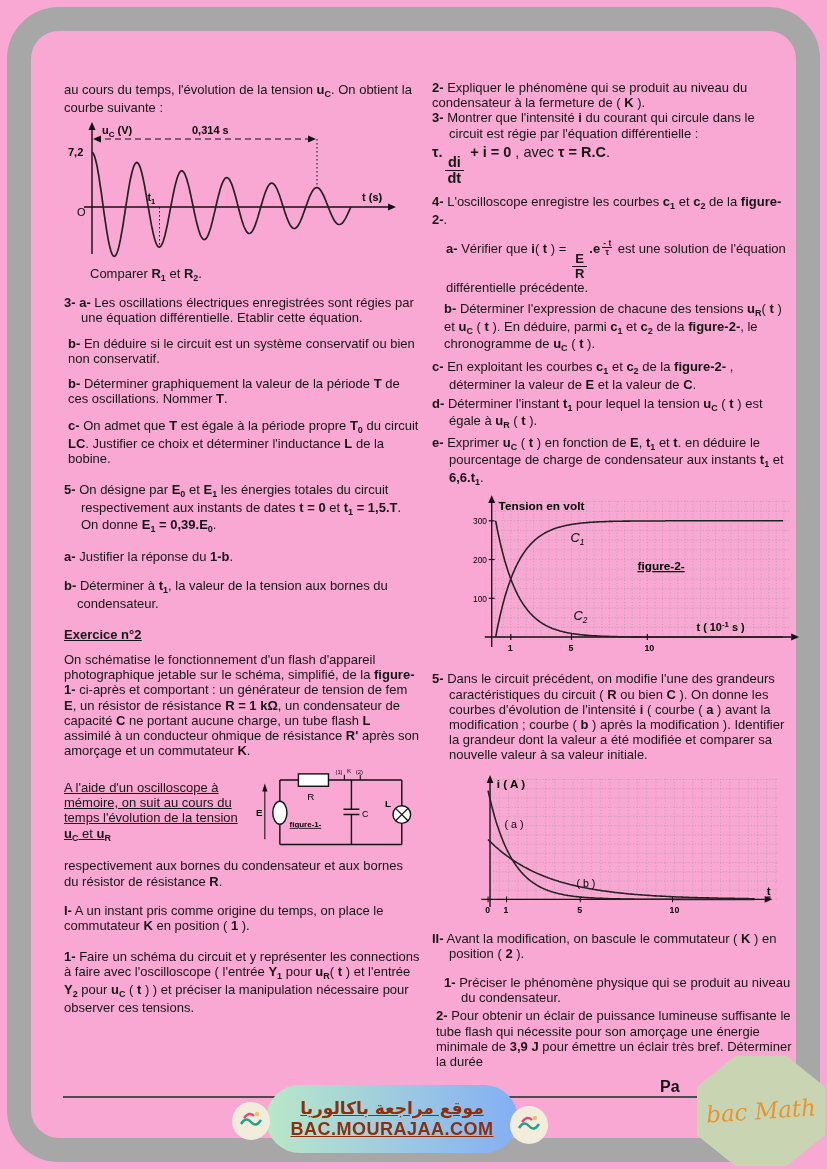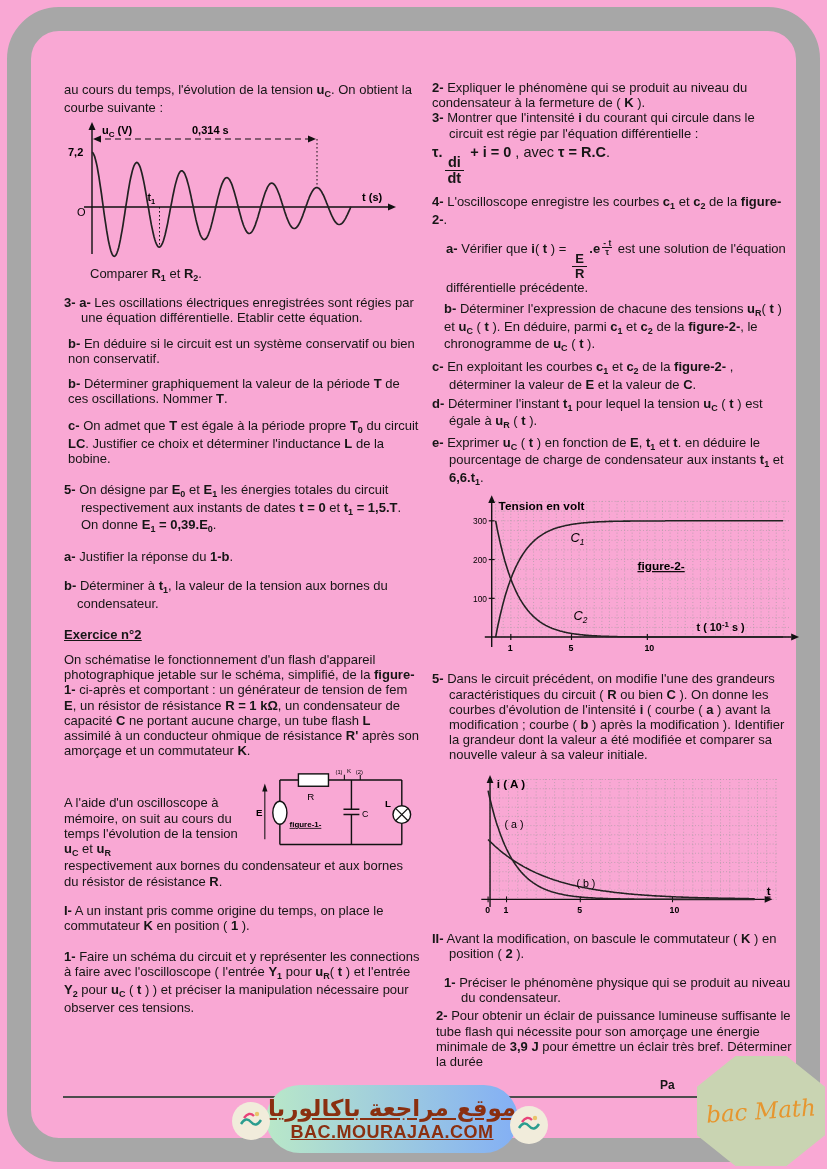--- a/index.html
+++ b/index.html
@@ -20,28 +20,28 @@
   .sp{font-size:9px;vertical-align:6px;}
   .frac{display:inline-flex;flex-direction:column;text-align:center;vertical-align:-10px;
         line-height:1.05;margin:0 2px;}
   .frac .fn{border-bottom:1.4px solid #111;padding:0 3px;}
   .frac .fd{padding:0 3px;}
   .frac.sp{vertical-align:7px;font-size:8.5px;line-height:1;}
   .frac.sp .fn{border-bottom:1px solid #111;padding:0 1px;}
   .frac.sp .fd{padding:0 1px;}
   .title{font-weight:bold;text-decoration:underline;}
   .eq{margin-left:58px;font-size:14.5px;line-height:1;padding:4px 0 2px 0;}
-  .rowflex{display:flex;align-items:flex-end;gap:6px;}
+  .rowflex{display:flex;align-items:center;gap:6px;text-decoration:underline;}
   .figsvg{display:block;}
   .footer-line{position:absolute;left:63px;top:1096px;width:694px;height:2px;background:#4d4d4d;}
-  .page-label{position:absolute;left:660px;top:1078px;font-weight:bold;font-size:12px;}
+  .page-label{position:absolute;left:660px;top:1078px;font-weight:bold;font-size:16px;}
   .banner{position:absolute;left:266px;top:1085px;width:252px;height:68px;border-radius:34px;
           background:linear-gradient(90deg,var(--grad1,#b9e8c8),var(--grad2,#83aff5));
           display:flex;flex-direction:column;align-items:center;justify-content:center;gap:1px;}
-  .banner .ar{font-family:"DejaVu Sans",sans-serif;font-weight:bold;font-size:23px;
+  .banner .ar{font-family:"DejaVu Sans",sans-serif;font-weight:bold;font-size:17px;
               color:var(--bannertxt,#8a2f10);text-decoration:underline;direction:rtl;}
   .banner .url{font-family:"Liberation Sans",sans-serif;font-weight:bold;font-size:18px;
                color:var(--bannertxt,#8a2f10);text-decoration:underline;letter-spacing:.5px;}
   .logo-circle{position:absolute;width:38px;height:38px;border-radius:50%;background:#f1ecdb;
                display:flex;align-items:center;justify-content:center;}
   .logo-left{left:232px;top:1102px;}
   .logo-right{left:510px;top:1106px;}
   .badge{position:absolute;left:697px;top:1056px;width:128px;height:110px;
          background:var(--badgebg,#c9d4b2);
          clip-path:polygon(30% 0%,70% 0%,100% 28%,100% 72%,70% 100%,30% 100%,0% 72%,0% 28%);

